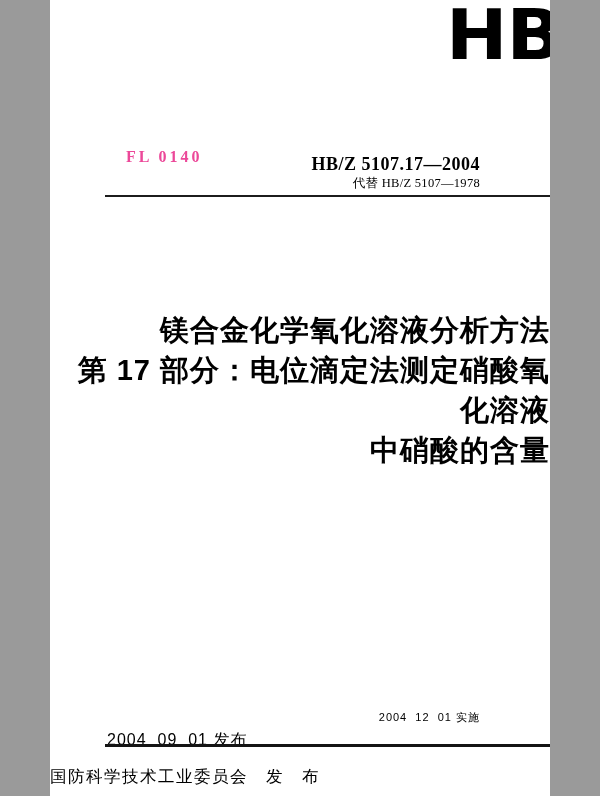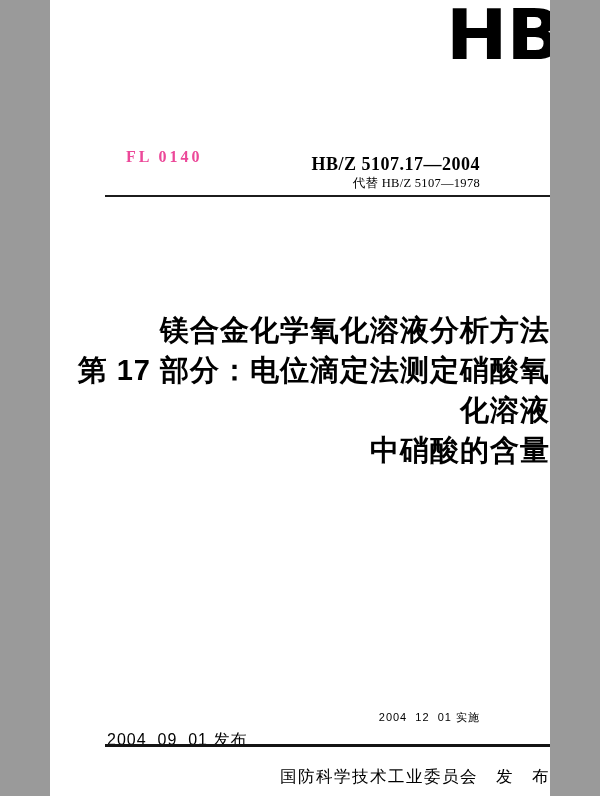--- a/index.html
+++ b/index.html
@@ -82,21 +82,21 @@
     font-size:11px; letter-spacing:1px; color:#000; white-space:pre;
   }
 
   .rule-bottom {
     position:absolute; top:744px; left:55px;
     width:472px; height:3px; background:#141414;
   }
 
   .publisher {
     position:absolute; top:766px; left:0; right:0;
-    text-align:right; color:#000;
+    text-align:left; color:#000;
     font-size:16.5px; letter-spacing:1.5px; white-space:pre;
     font-family:Liberation Mono, monospace;
   }
 </style>
 </head>
 <body>
 
 <div class="page">
 
   <div class="hb-logo">HB</div>

